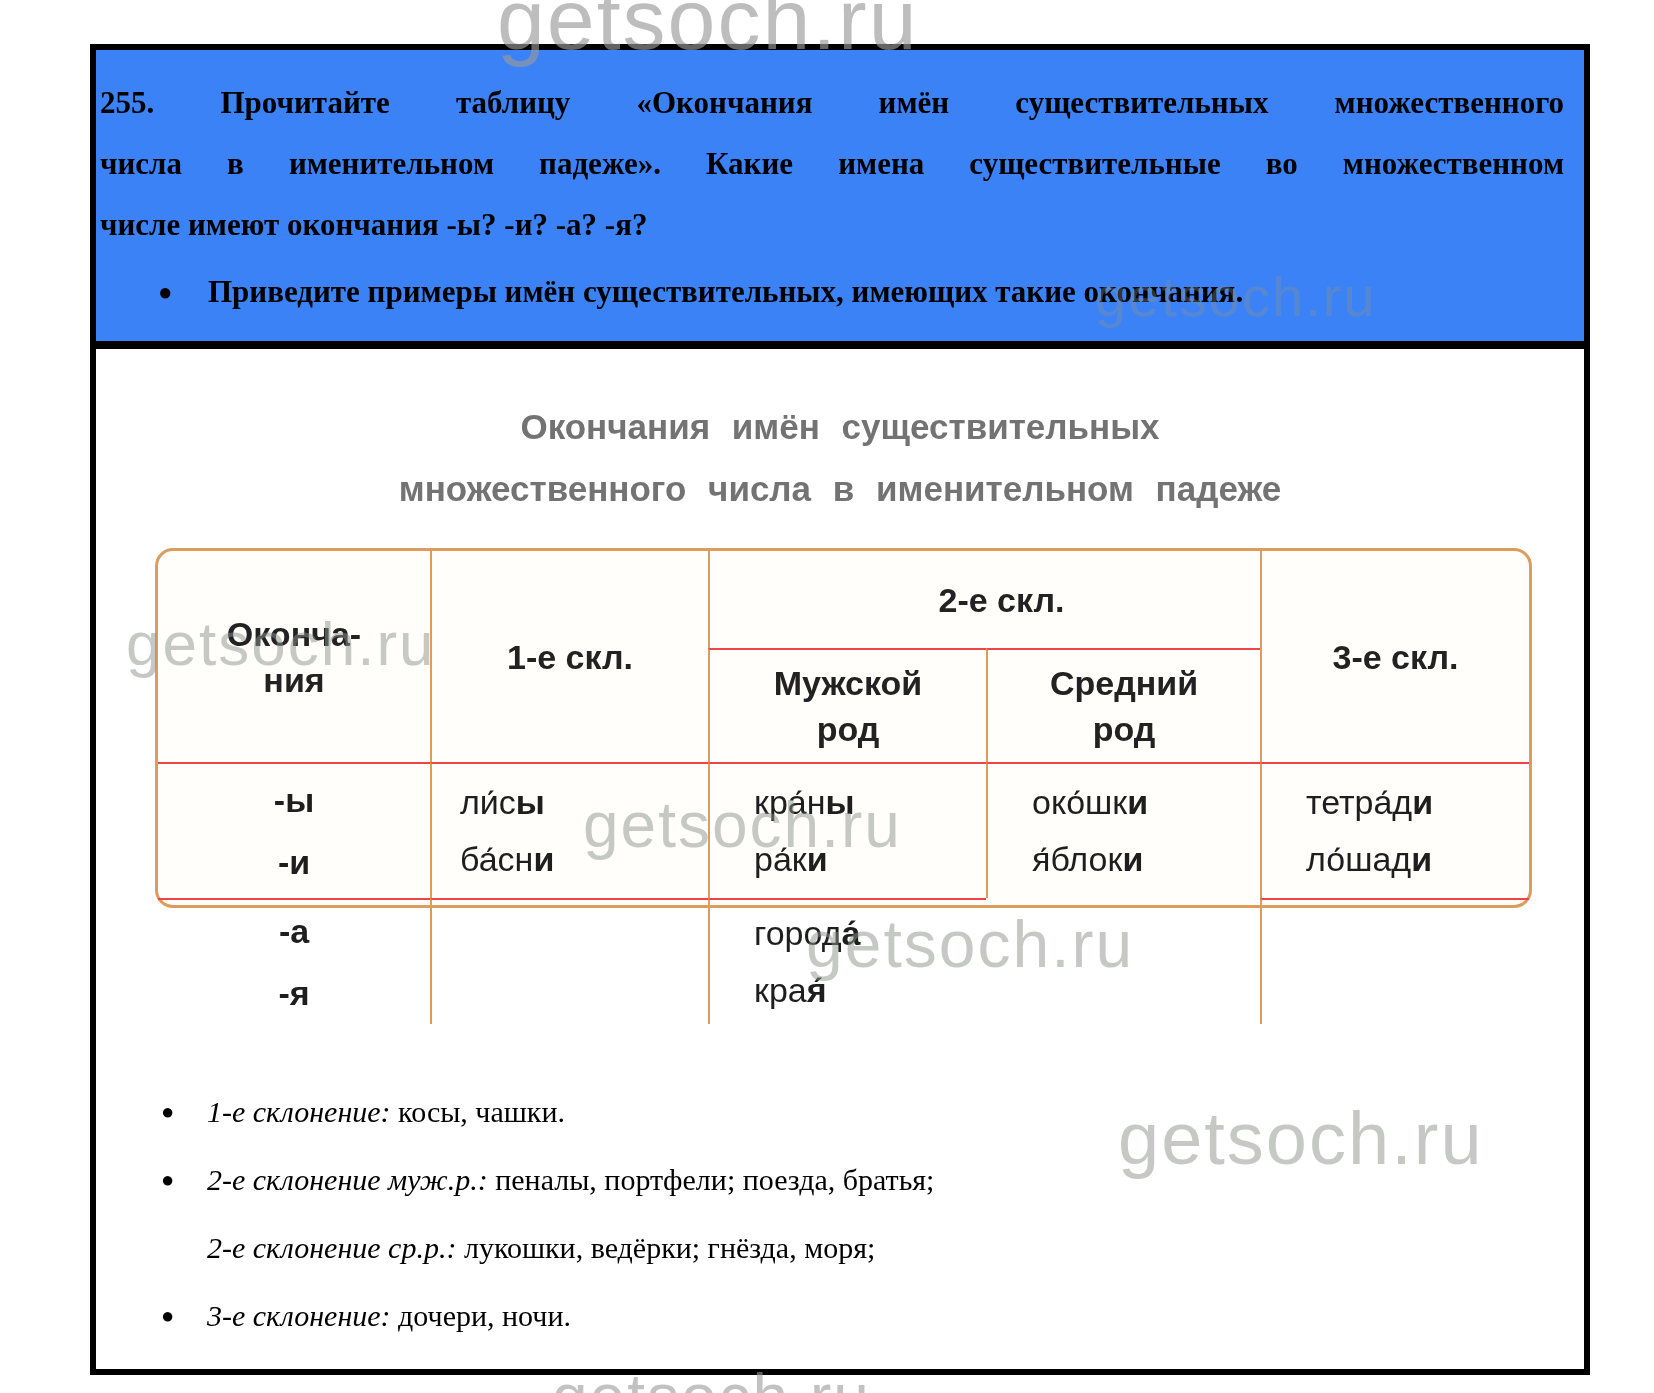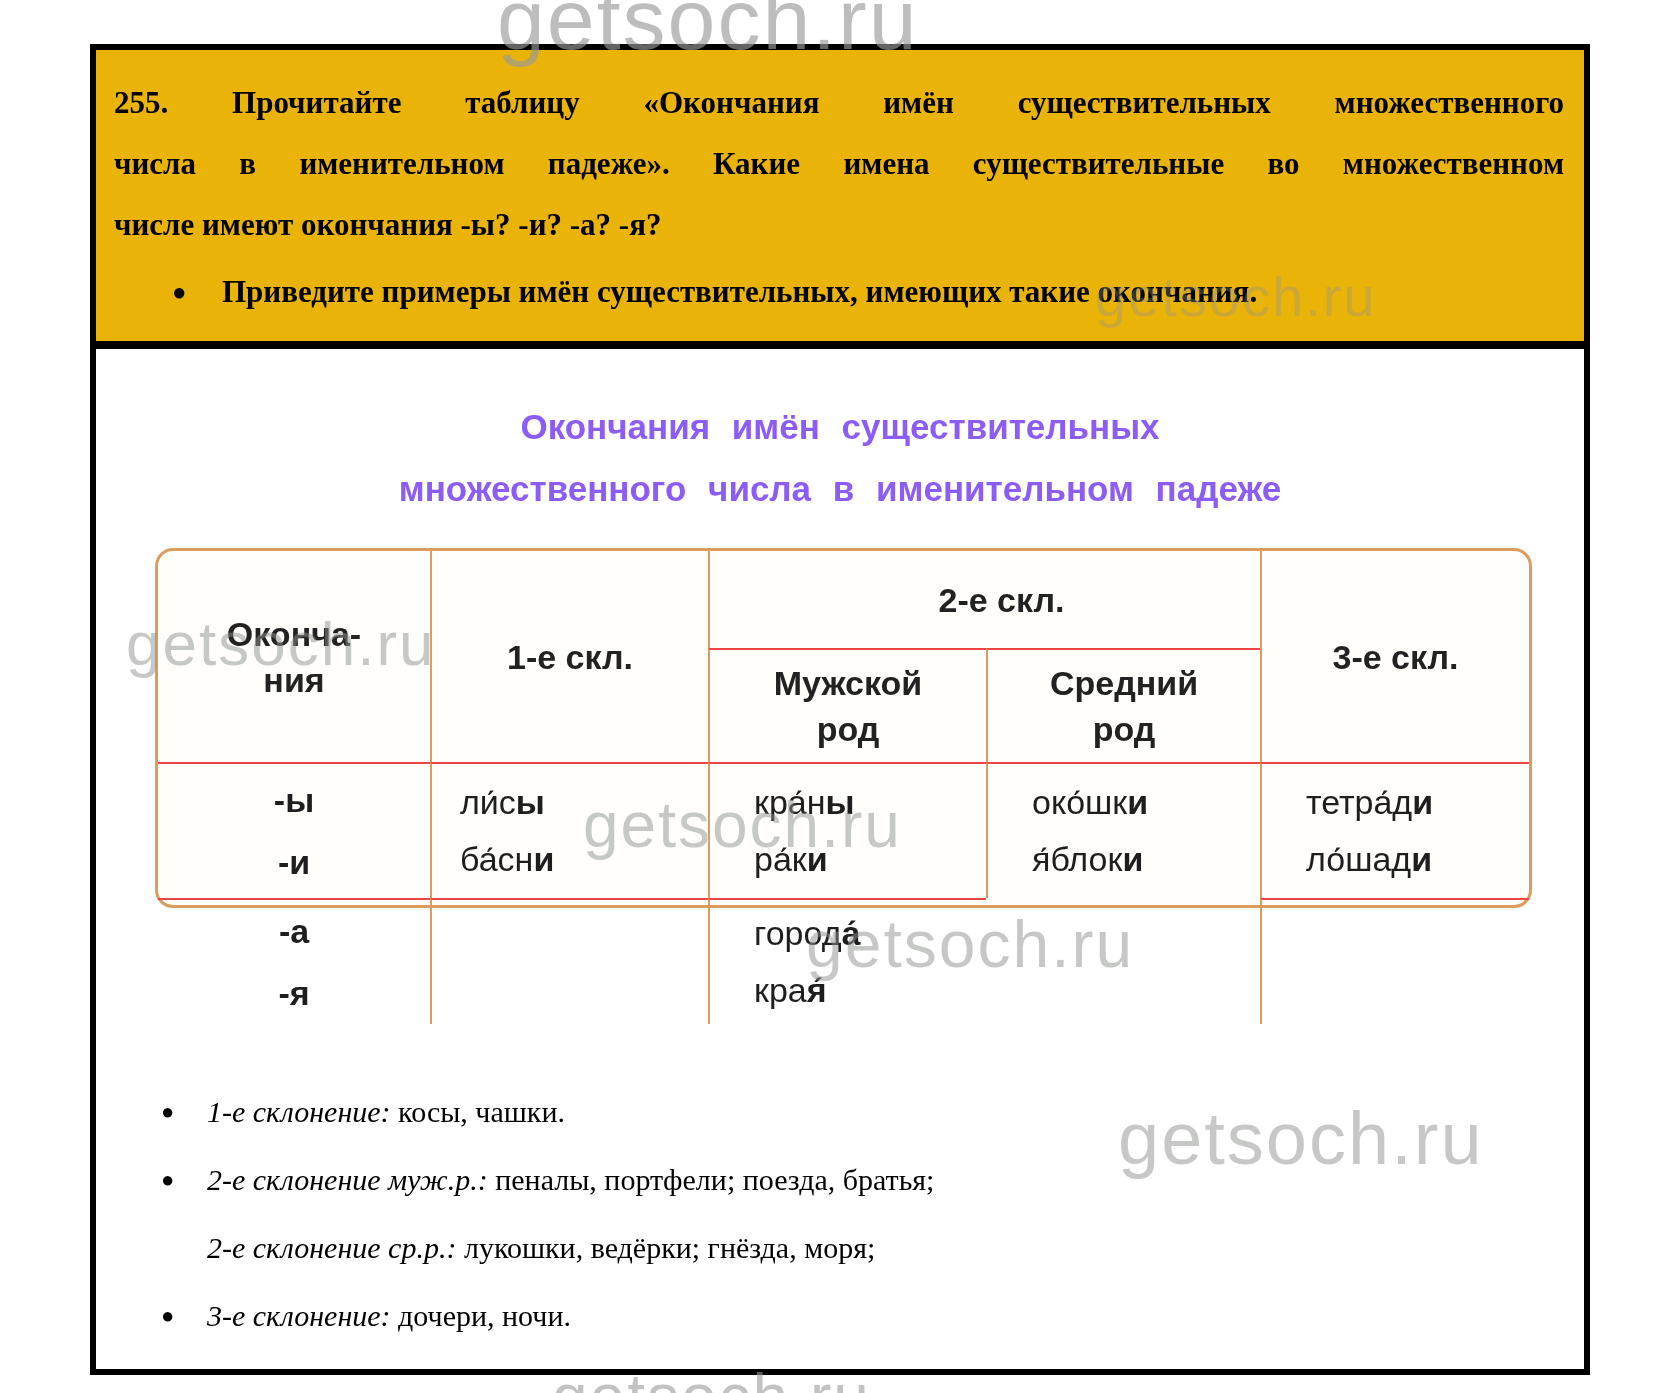--- a/index.html
+++ b/index.html
@@ -2,31 +2,31 @@
 <html lang="ru"><head>
 <meta charset="utf-8">
 <style>
   html,body{margin:0;padding:0;background:#ffffff;}
   #page{position:relative;width:1654px;height:1393px;background:#ffffff;overflow:hidden;
         font-family:"Liberation Serif", serif;}
 
   
   .main-box{position:absolute;left:90px;top:44px;width:1500px;height:1331px;
             box-sizing:border-box;border:6px solid #000;background:#ffffff;z-index:1;}
-  .task-section{box-sizing:border-box;width:100%;height:299px;background:#eab308;
-                border-bottom:8px solid #000;padding:22px 20px 0 18px;}
+  .task-section{box-sizing:border-box;width:100%;height:299px;background:#3b82f6;
+                border-bottom:8px solid #000;padding:22px 20px 0 4px;}
   .task-lines{font-size:31px;font-weight:bold;color:#000;line-height:61px;}
   .task-lines div{text-align:justify;text-align-last:justify;}
   .task-lines div:last-child{text-align-last:left;}
   .task-bullet-row{display:flex;margin-top:8px;font-size:31px;font-weight:bold;color:#000;line-height:58px;}
   .task-bullet-row .bullet{width:50px;padding-left:58px;font-size:24px;}
 
   
   .tbl-title{position:absolute;left:90px;top:396px;width:1500px;text-align:center;z-index:2;
-             font-family:"Liberation Sans", sans-serif;font-weight:bold;color:#8b5cf6;
+             font-family:"Liberation Sans", sans-serif;font-weight:bold;color:#737373;
              font-size:35px;line-height:62px;word-spacing:12px;}
 
   
   .rtable{position:absolute;left:155px;top:548px;width:1377px;height:360px;box-sizing:border-box;
           border:3px solid #dc9c5e;border-radius:18px;background:#fffefb;z-index:2;
           display:grid;grid-template-columns:272px 278px 278px 274px 1fr;
           grid-template-rows:97px 114px 136px 1fr;
           font-family:"Liberation Sans", sans-serif;color:#1e1e1e;}
   .cell{display:flex;flex-direction:column;justify-content:center;box-sizing:border-box;}
   .cell.bl{border-left:2px solid #dc9c5e;}

